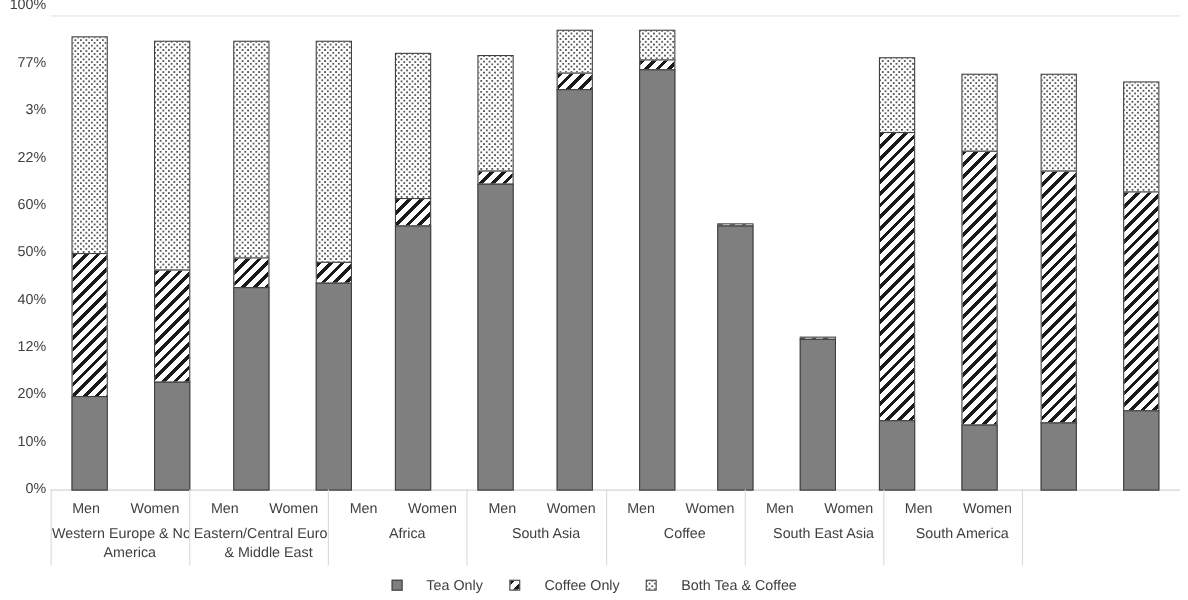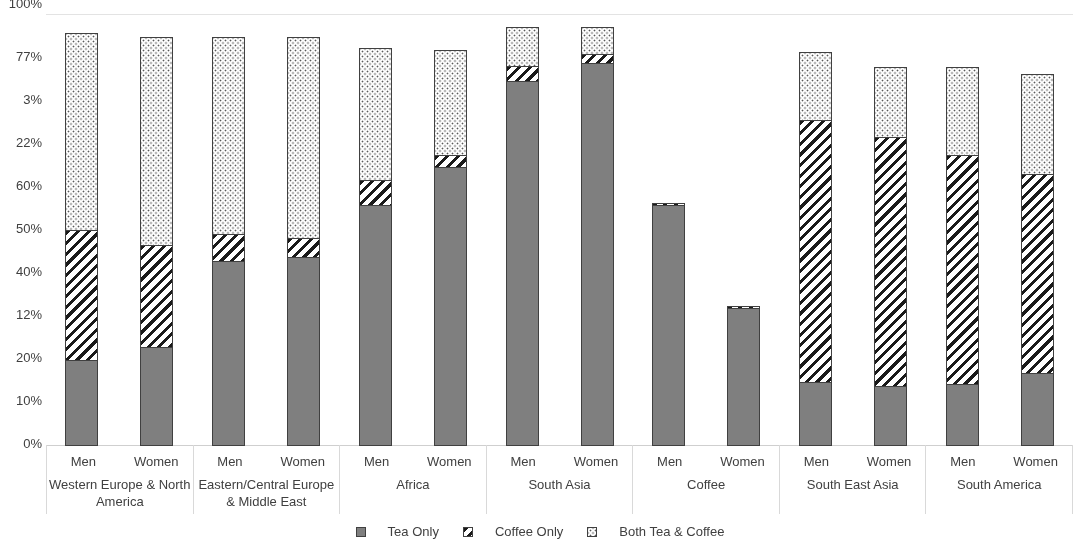--- a/index.html
+++ b/index.html
@@ -54,21 +54,21 @@
   .seg-dots{
     background-color:#fff;
     background-image:
       radial-gradient(var(--dot-color,#595959) 0.9px, transparent 1.05px),
       radial-gradient(var(--dot-color,#595959) 0.9px, transparent 1.05px);
     background-size:5px 5px;
     background-position:0 0, 2.5px 2.5px;
   }
   
   .x-labels{
-    position:absolute;left:46px;top:445px;width:1027px;height:69px;
+    position:absolute;left:46px;top:445px;width:884px;height:69px;
     display:flex;
   }
   .label-cell{
     flex:1 1 0;
     border-left:1px solid var(--divider-color,#d9d9d9);
     box-sizing:border-box;
     overflow:hidden;
   }
   .label-cell:last-child{ border-right:1px solid var(--divider-color,#d9d9d9); }
   .gender-row{

